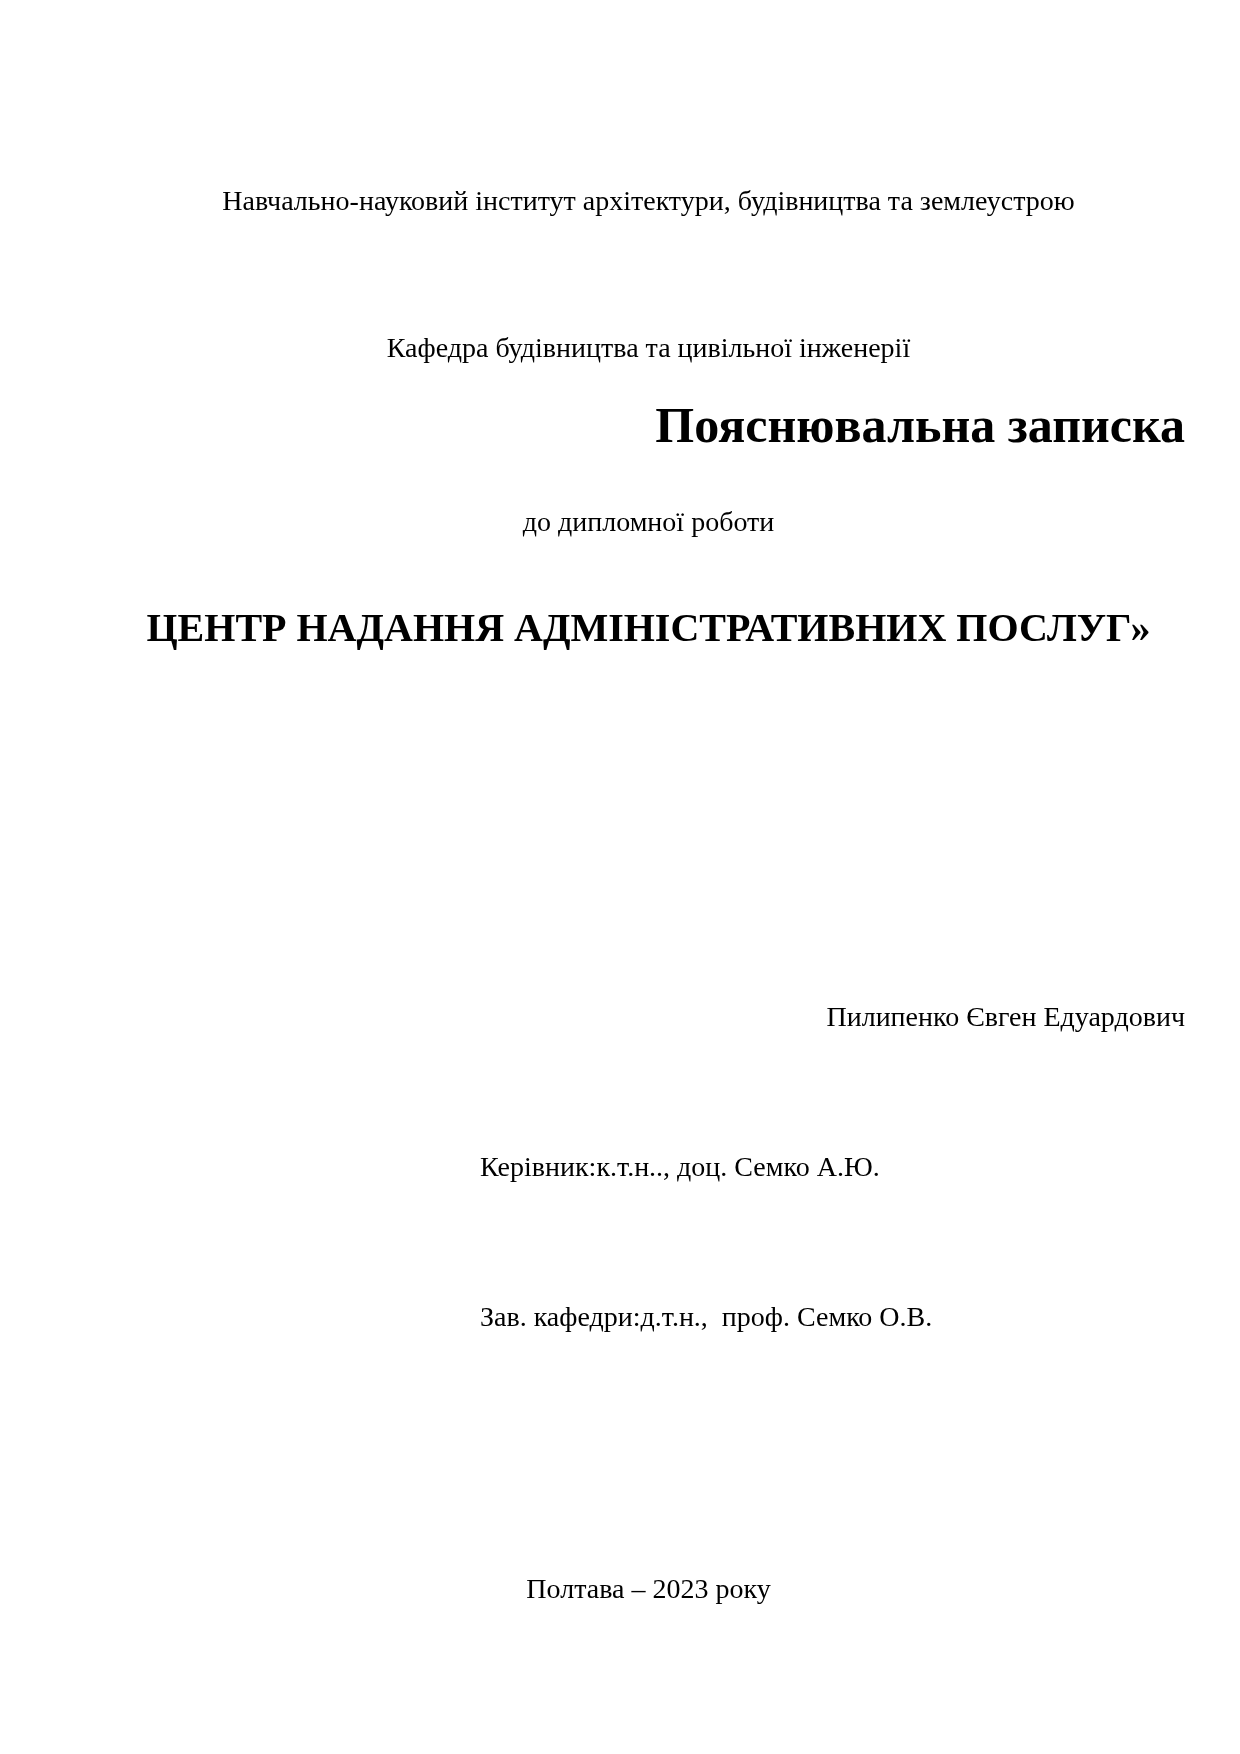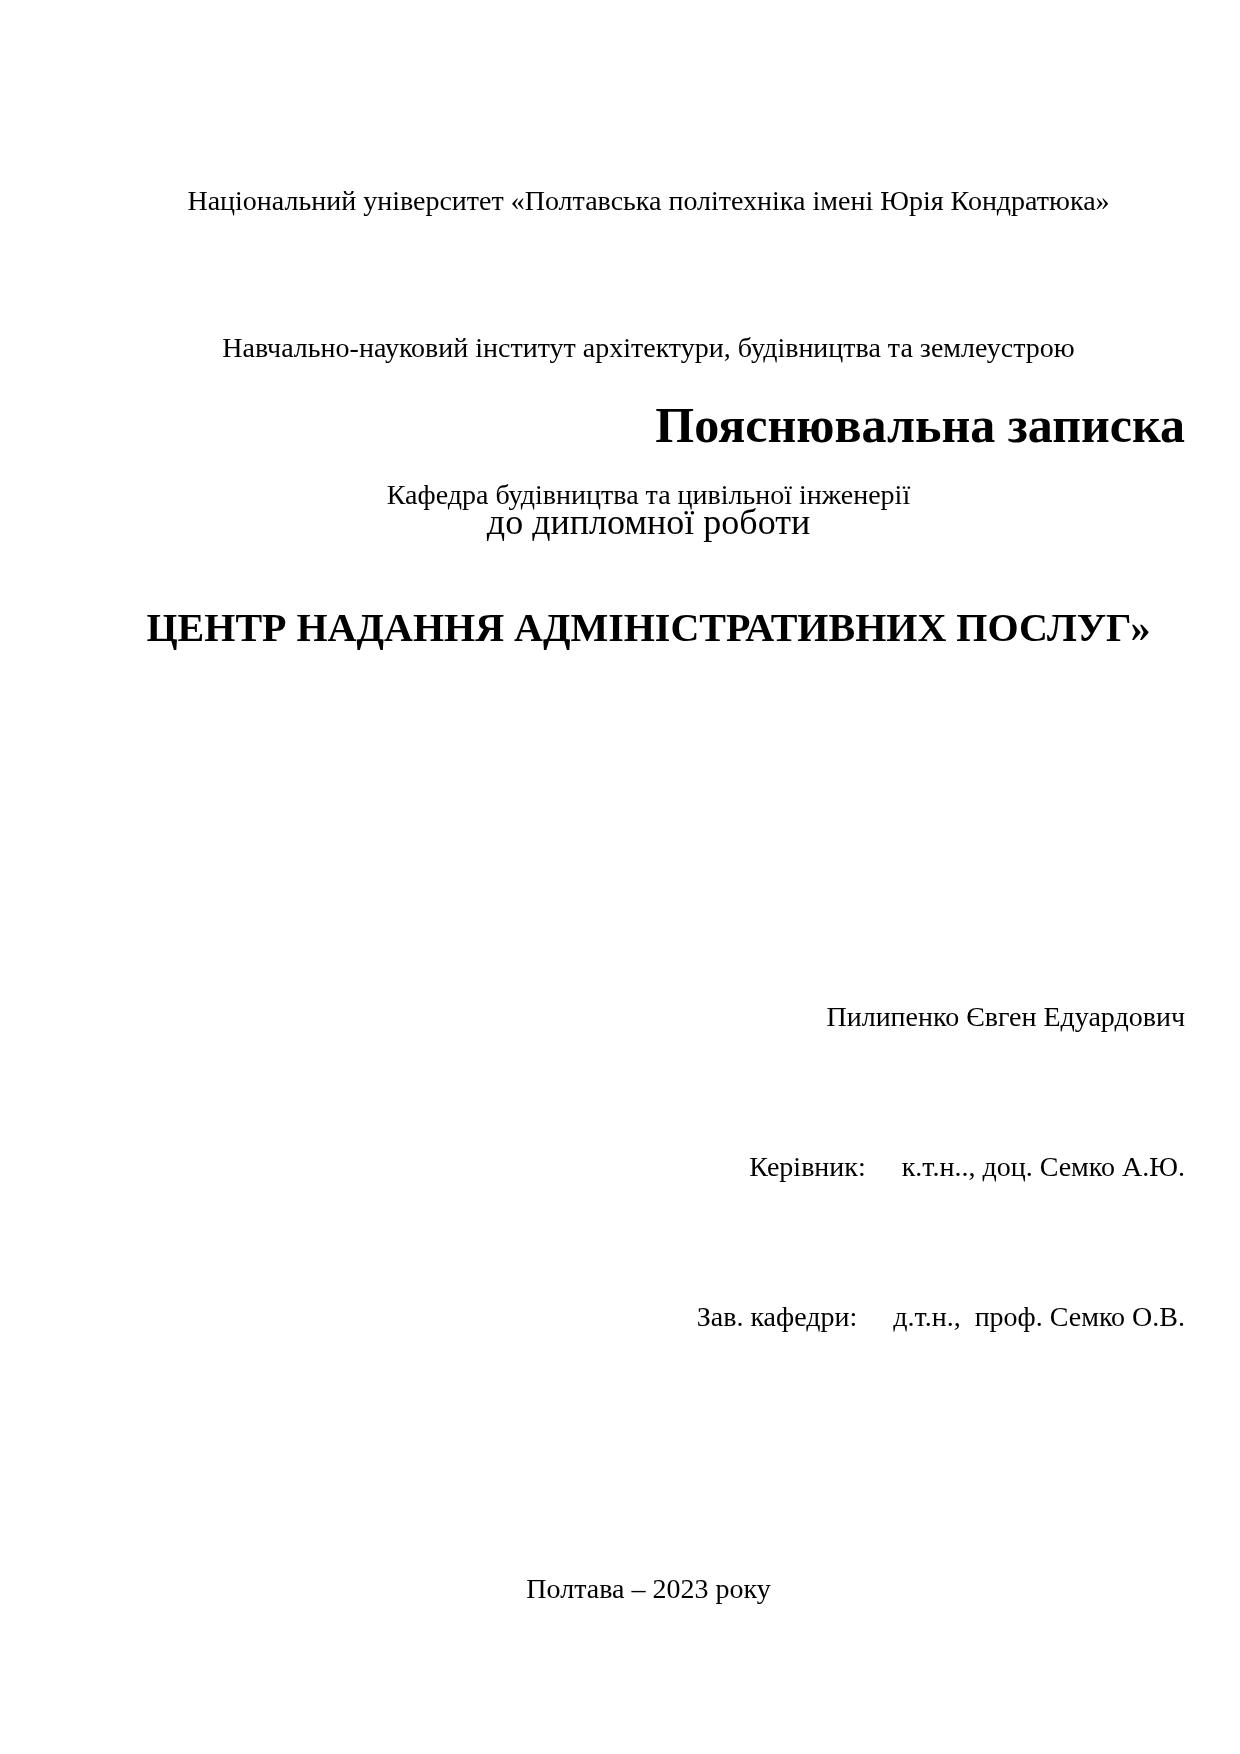--- a/index.html
+++ b/index.html
@@ -29,58 +29,56 @@
   .main-title {
     top: 393px;
     text-align: right;
     font-size: 50px;
     font-weight: bold;
     line-height: 64px;
   }
   .subtitle-block {
     top: 497px;
     text-align: center;
-    font-size: 36px;
+    font-size: 28px;
     line-height: 50px;
   }
   .thesis-title {
     top: 592px;
     text-align: center;
     font-size: 40px;
     font-weight: bold;
     line-height: 72px;
   }
   .executor-block {
     top: 892px;
     font-size: 28px;
     line-height: 50px;
     text-align: right;
     white-space: pre-wrap;
   }
   .role-row {
     display: flex;
-    justify-content: flex-end;
+    justify-content: flex-start;
     margin-left: 368px;
     white-space: pre-wrap;
-    gap: 36px;
   }
   .footer-line {
     top: 1564px;
     text-align: center;
     font-size: 28px;
     line-height: 50px;
   }
 </style>
 </head>
 <body>
 
 <div class="page">
 
   <div class="abs header-block">
-    <div>Національний університет «Полтавська політехніка імені Юрія Кондратюка»</div>
     <div>Навчально-науковий інститут архітектури, будівництва та землеустрою</div>
     <div>Кафедра будівництва та цивільної інженерії</div>
   </div>
 
   <div class="abs main-title">Пояснювальна записка</div>
 
   <div class="abs subtitle-block">
     <div>до дипломної роботи</div>
   </div>
 

